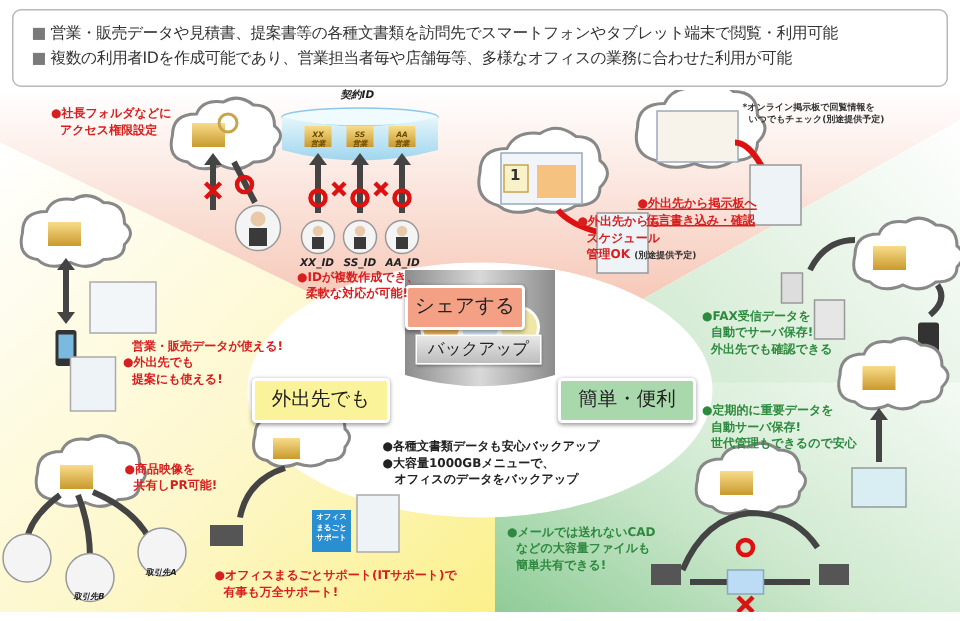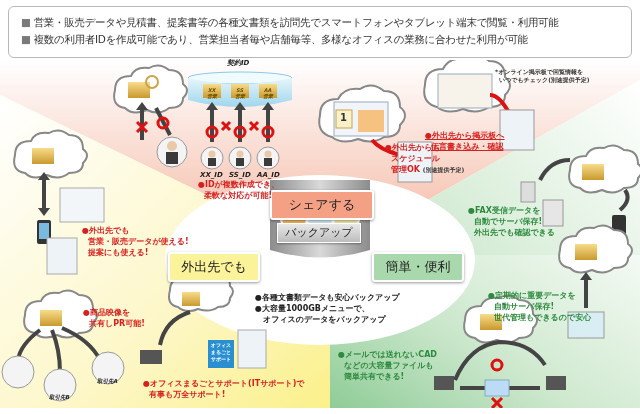--- a/index.html
+++ b/index.html
@@ -22,21 +22,21 @@
   .green-txt { color: #2d8a3e; font-size: 8px; font-weight: bold; line-height: 11px; white-space: nowrap; }
   .dark-txt { color: #222; font-size: 8.5px; line-height: 11px; white-space: nowrap; }
   .small-note { font-size: 6px; color: #333; line-height: 8px; white-space: nowrap; }
   .id-label { font-size: 7px; font-weight: bold; color: #222; font-style: italic; }
 
   .label-box {
     position: absolute; text-align: center; font-size: 13px; color: #222;
     border: 2px solid #fff; box-shadow: 0 1px 3px rgba(0,0,0,0.4); border-radius: 3px;
     line-height: 26px; height: 30px;
   }
-  .share { left: 270px; top: 130px; width: 104px; background: #f4a085; }
+  .share { left: 270px; top: 130px; width: 80px; background: #f4a085; }
   .support { left: 168px; top: 192px; width: 92px; background: #fbf39a; }
   .easy { left: 372px; top: 192px; width: 92px; background: #a9d8ac; }
   .backup-tab {
     position: absolute; left: 277px; top: 163px; width: 84px; height: 20px;
     background: linear-gradient(#e8e8e8, #bdbdbd); border: 1.5px solid #fff;
     box-shadow: 0 1px 2px rgba(0,0,0,0.35); font-size: 11px; text-align: center; line-height: 17px; color: #222;
   }
 </style>
 </head>
 <body>
@@ -223,20 +223,24 @@
   <div class="backup-tab">バックアップ</div>
   <div class="label-box support">外出先でも</div>
   <div class="label-box easy">簡単・便利</div>
 
   <div class="abs dark-txt" style="left:255px; top:232px; font-size:8px;">
     <div>●各種文書類データも安心バックアップ</div>
     <div>●大容量1000GBメニューで、</div>
     <div>　オフィスのデータをバックアップ</div>
   </div>
 
+  <div class="abs red-txt" style="left:34px; top:10px;">
+    <div>●社長フォルダなどに</div>
+    <div style="padding-left:6px">アクセス権限設定</div>
+  </div>
   <div class="abs id-label" style="left:227px; top:-2px;">契約ID</div>
   <div class="abs id-label" style="left:203px; top:27px; font-size:5px; color:#6a4c00; width:18px; text-align:center; line-height:6px;">
       <div>XX</div>
       <div>営業</div>
     </div>
   <div class="abs id-label" style="left:231px; top:27px; font-size:5px; color:#6a4c00; width:18px; text-align:center; line-height:6px;">
       <div>SS</div>
       <div>営業</div>
     </div>
   <div class="abs id-label" style="left:259px; top:27px; font-size:5px; color:#6a4c00; width:18px; text-align:center; line-height:6px;">
@@ -259,22 +263,22 @@
   <div class="abs red-txt" style="left:425px; top:70px;text-decoration:underline;">
     <div>●外出先から掲示板へ</div>
     <div style="padding-left:6px">伝言書き込み・確認</div>
   </div>
   <div class="abs small-note" style="left:495px; top:8px;">
     <div>*オンライン掲示板で回覧情報を</div>
     <div style="padding-left:4px">いつでもチェック(別途提供予定)</div>
   </div>
 
   <div class="abs red-txt" style="left:82px; top:165px;">
+    <div style="padding-left:6px">営業・販売データが使える!</div>
     <div>●外出先でも</div>
-    <div style="padding-left:6px">営業・販売データが使える!</div>
     <div style="padding-left:6px">提案にも使える!</div>
   </div>
   <div class="abs red-txt" style="left:83px; top:247px;">
     <div>●商品映像を</div>
     <div style="padding-left:6px">共有しPR可能!</div>
   </div>
   <div class="abs id-label" style="left:49px; top:334px; font-size:5.5px;">取引先B</div>
   <div class="abs id-label" style="left:97px; top:318px; font-size:5.5px;">取引先A</div>
   <div class="abs" style="left:209px; top:282px; font-size:5px; color:#fff; font-weight:bold; line-height:7px; text-align:center; width:24px;">
     <div>オフィス</div>
@@ -284,21 +288,21 @@
   <div class="abs red-txt" style="left:143px; top:318px;">
     <div>●オフィスまるごとサポート(ITサポート)で</div>
     <div style="padding-left:6px">有事も万全サポート!</div>
   </div>
 
   <div class="abs green-txt" style="left:468px; top:145px;">
     <div>●FAX受信データを</div>
     <div style="padding-left:6px">自動でサーバ保存!</div>
     <div style="padding-left:6px">外出先でも確認できる</div>
   </div>
-  <div class="abs green-txt" style="left:488px; top:208px;margin-top:22px;">
+  <div class="abs green-txt" style="left:468px; top:208px;">
     <div>●定期的に重要データを</div>
     <div style="padding-left:6px">自動サーバ保存!</div>
     <div style="padding-left:6px">世代管理もできるので安心</div>
   </div>
   <div class="abs green-txt" style="left:338px; top:289px;">
     <div>●メールでは送れないCAD</div>
     <div style="padding-left:6px">などの大容量ファイルも</div>
     <div style="padding-left:6px">簡単共有できる!</div>
   </div>
 </div>

